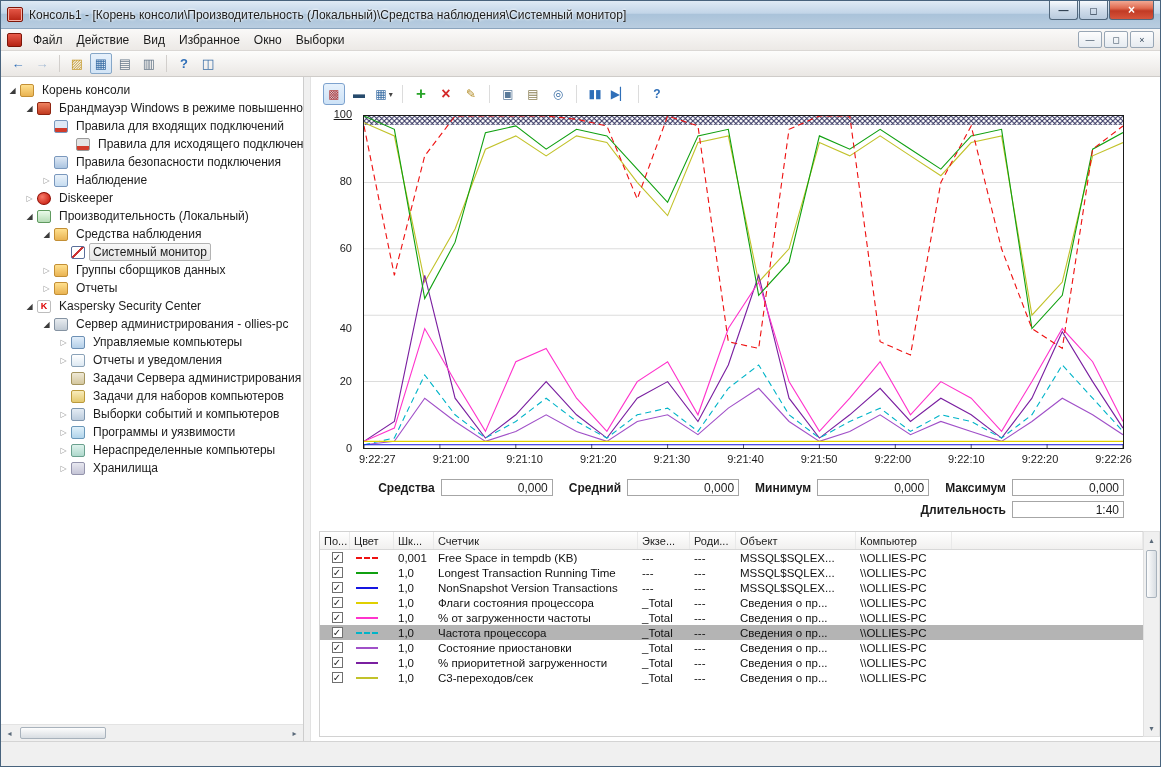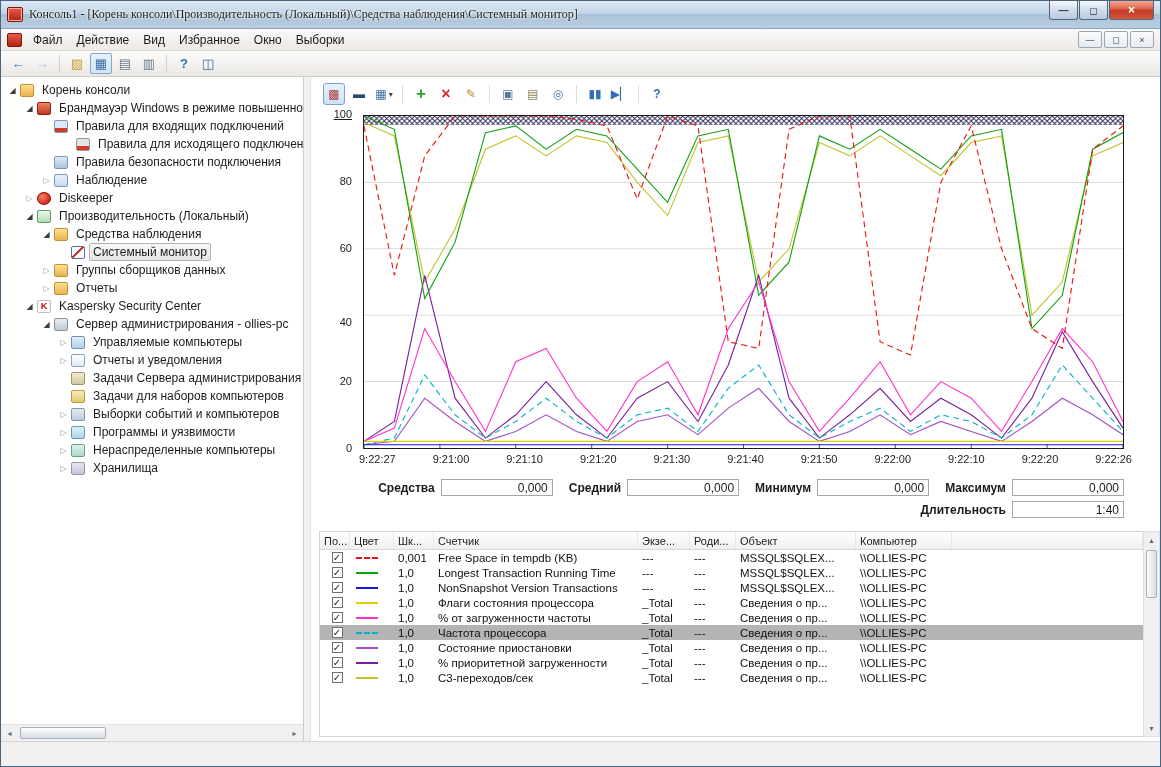--- a/index.html
+++ b/index.html
@@ -2,21 +2,21 @@
 <html><head>
 <meta charset="utf-8">
 <style>
   * { box-sizing: border-box; margin: 0; padding: 0; }
   body { font-family: "Liberation Sans", "DejaVu Sans", sans-serif; background: #555; }
   .window { width: 1161px; height: 767px; border: 1px solid #48637d; display: flex; flex-direction: column; background: #f0f0f0; position: relative; overflow: hidden; }
 
   
   .titlebar { height: 28px; flex: none; background: linear-gradient(180deg,#dfeaf5 0%,#c2d5e8 45%,#aac3da 50%,#b9cde0 100%); border-bottom: 1px solid #8ba4bd; display: flex; align-items: center; padding: 0 6px; position: relative; }
   .mmc-icon { width: 16px; height: 15px; flex: none; margin-right: 6px; background: linear-gradient(#e85a4a,#b52313); border: 1px solid #7d1508; border-radius: 2px; box-shadow: inset 0 0 0 1px #f6b0a6; }
-  .title-text { font-size: 12px; color: #1b1b1b; text-shadow: 0 0 3px #fff, 0 0 3px #fff; white-space: nowrap; overflow: hidden; font-family: Liberation Serif, serif; }
+  .title-text { font-size: 12px; color: #1b1b1b; text-shadow: 0 0 3px #fff, 0 0 3px #fff; white-space: nowrap; overflow: hidden; }
   .caption-group { position: absolute; right: 6px; top: 0; display: flex; }
   .cap-btn { width: 29px; height: 19px; margin-left: 1px; border: 1px solid #51677c; border-top: none; border-radius: 0 0 3px 3px; background: linear-gradient(#f7fafd,#d3dfec 45%,#b8cadd); color: #2f3f50; font-size: 10px; font-weight: bold; display: flex; align-items: center; justify-content: center; }
   .cap-btn.close { width: 45px; background: linear-gradient(#f2a893,#e06a50 40%,#c13a24 55%,#d6553c); color: #fff; font-size: 12px; }
 
   
   .menubar { height: 22px; flex: none; background: linear-gradient(#faf9f8,#ece9e6); border-bottom: 1px solid #dad7d4; display: flex; align-items: center; padding: 0 4px; }
   .menu-mmc-icon { width: 15px; height: 14px; flex: none; margin: 0 4px 0 2px; background: linear-gradient(#e85a4a,#b52313); border: 1px solid #7d1508; border-radius: 2px; }
   .menu-item { font-size: 12px; color: #1b1b1b; padding: 2px 7px; border-radius: 2px; }
   .mdi-group { margin-left: auto; display: flex; gap: 2px; padding-right: 2px; }
   .mdi-btn { width: 24px; height: 17px; border: 1px solid #98a6b5; background: linear-gradient(#fdfdfd,#e6ebf1); color: #35485c; font-size: 9px; display: flex; align-items: center; justify-content: center; border-radius: 2px; }
@@ -302,21 +302,21 @@
           <span class="ptool" style="color: rgb(47, 111, 184);">▶▏</span>
           <span class="psep"></span>
           <span class="ptool" style="color: rgb(47, 111, 184);">?</span>
         </div>
 
       <div class="chart-area">
         <div class="yaxis">
             <div class="ylab" style="top: -7px; text-decoration: underline;">100</div>
             <div class="ylab" style="top: 59.8px;">80</div>
             <div class="ylab" style="top: 126.6px;">60</div>
-            <div class="ylab" style="top: 201px; text-align: right;">40</div>
+            <div class="ylab" style="top: 207px; text-align: right;">40</div>
             <div class="ylab" style="top: 260.2px;">20</div>
             <div class="ylab" style="top: 327px;">0</div>
           </div>
         <div class="plot">
           <svg preserveAspectRatio="none" viewBox="0 0 750 334">
               <defs>
                 <pattern id="hb" width="5" height="5" patternUnits="userSpaceOnUse">
                   <path d="M-1,6 L6,-1" stroke="#3a3a64" stroke-width="1"></path>
                   <path d="M-1,-1 L6,6" stroke="#3a3a64" stroke-width="1"></path>
                 </pattern>

